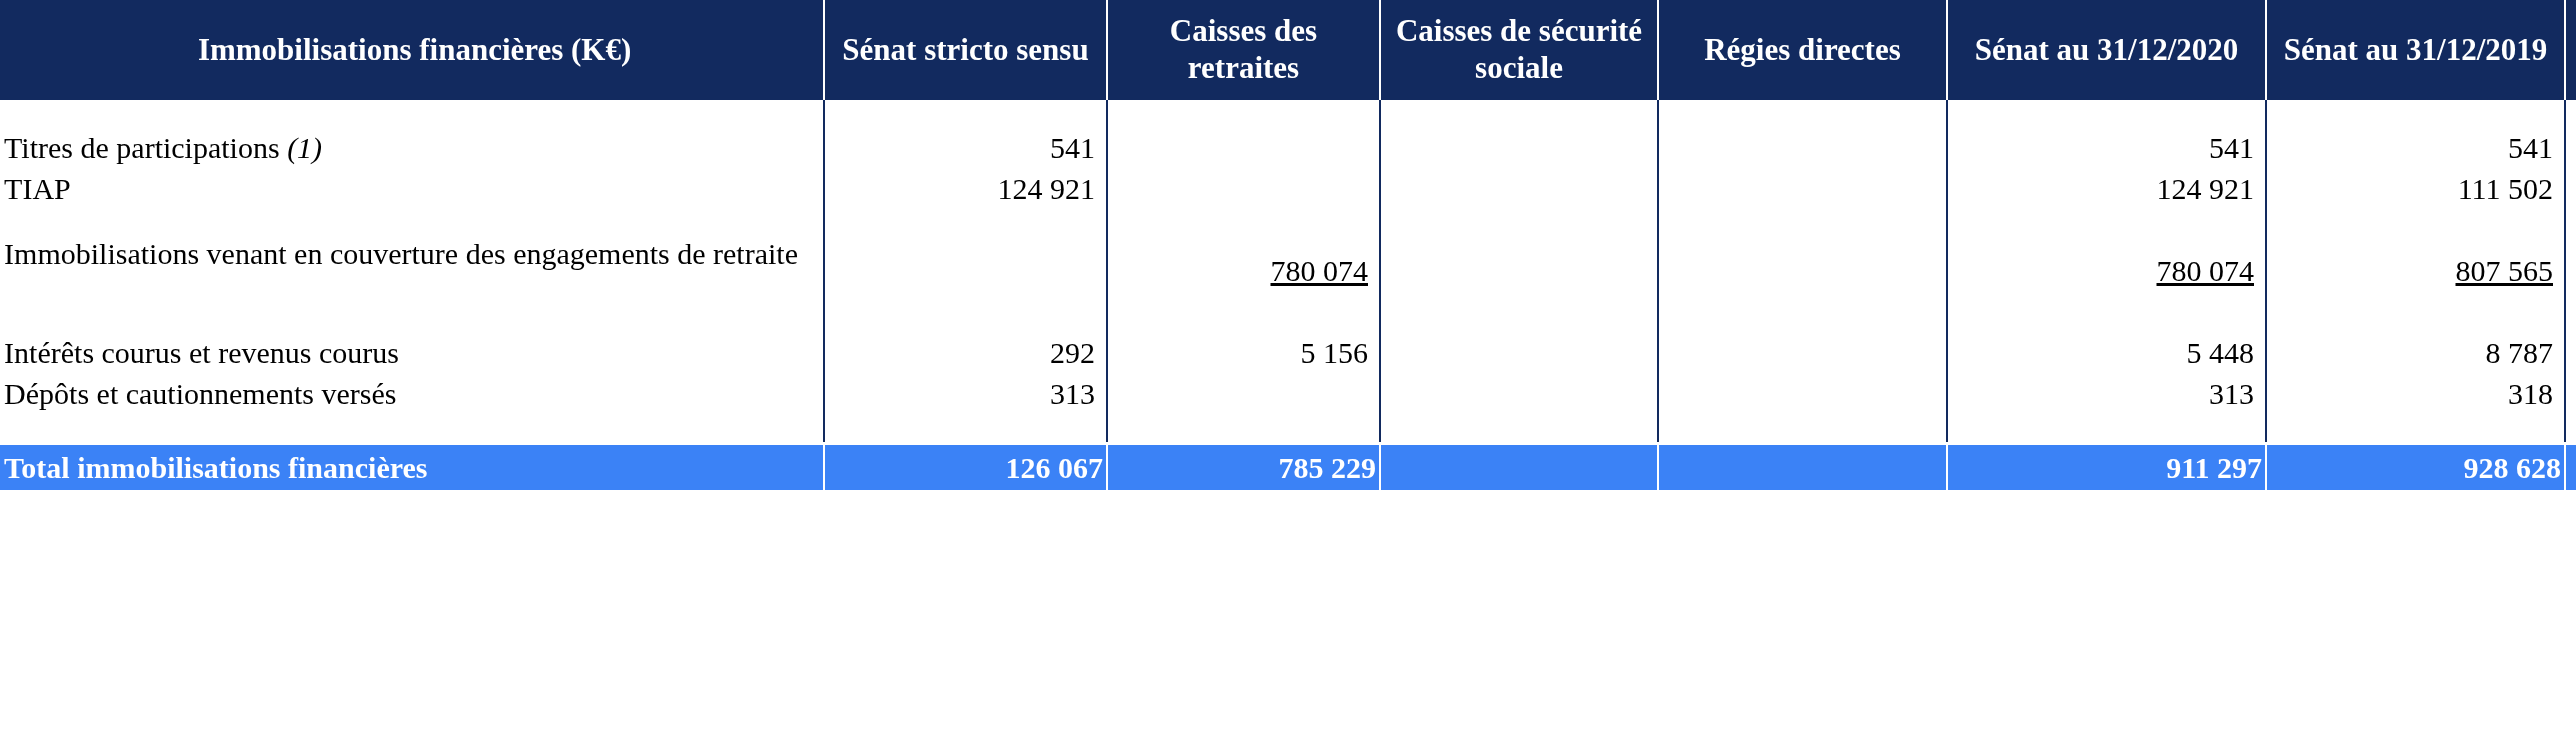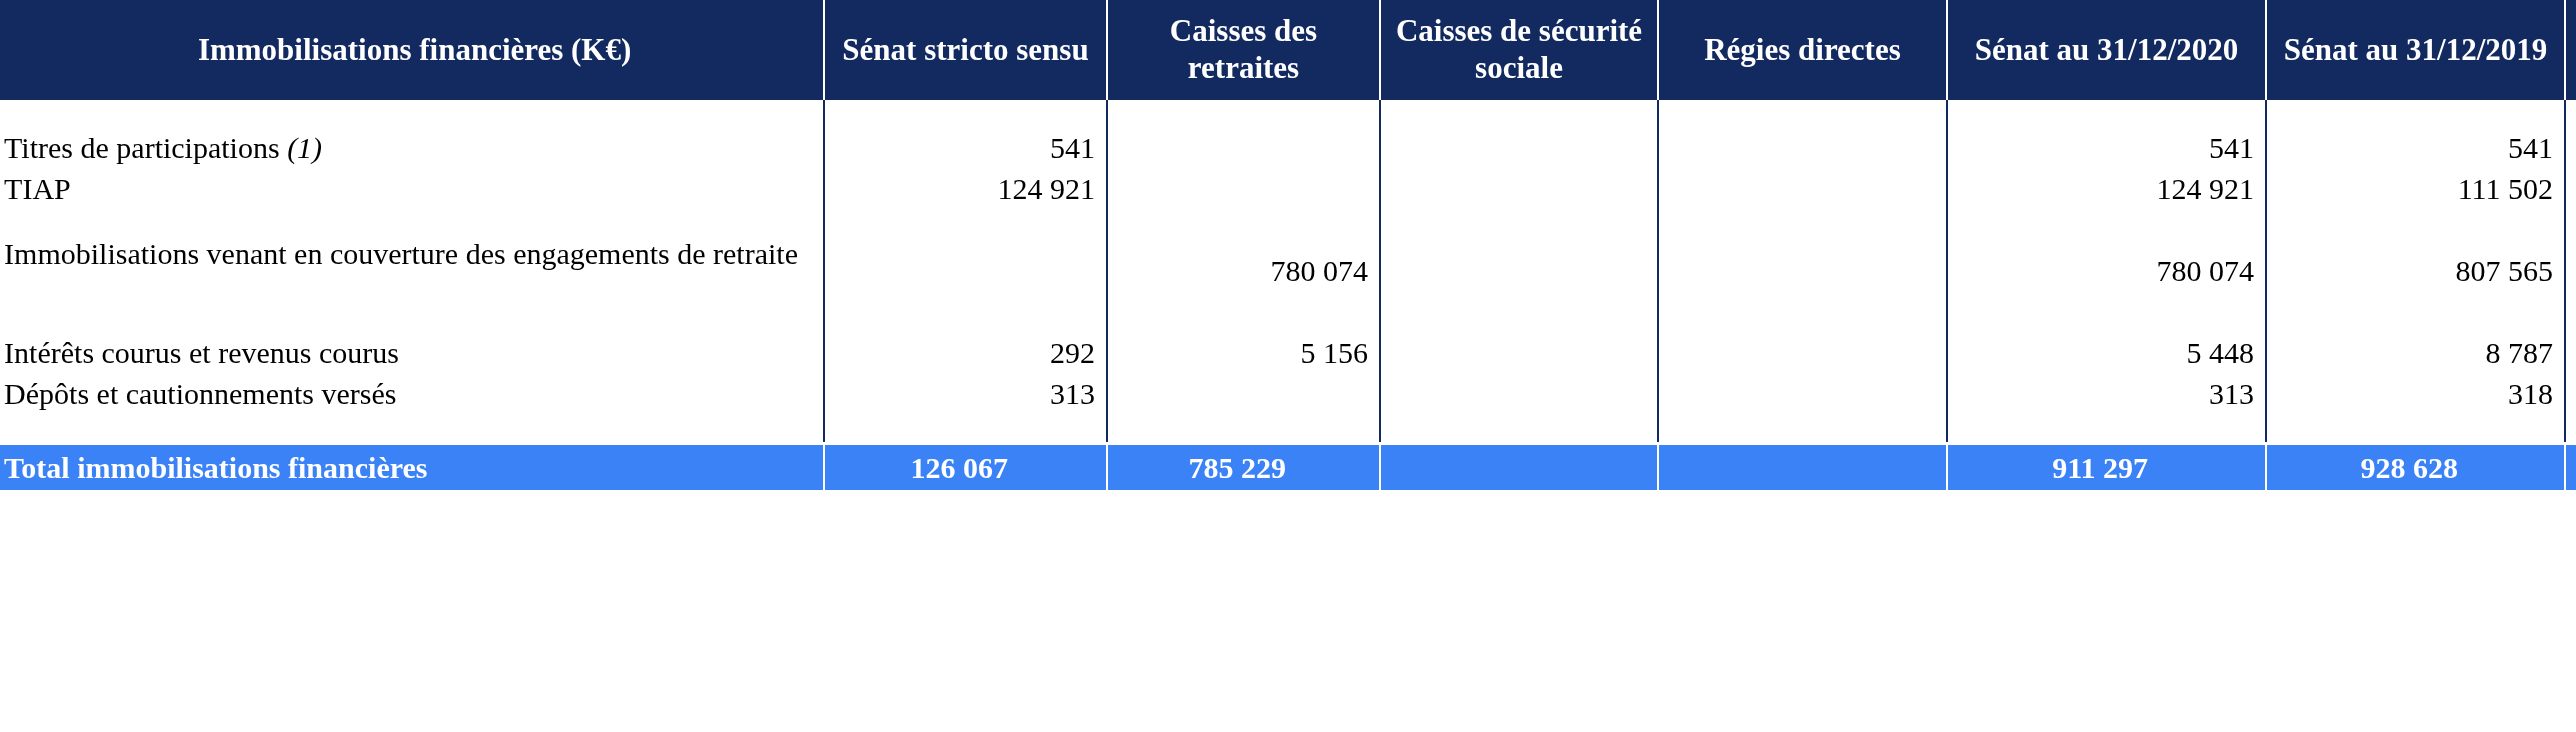--- a/index.html
+++ b/index.html
@@ -90,40 +90,41 @@
 
   tbody tr.tall-row td {
     height: 82px;
   }
   tbody tr.tall-row td.label {
     vertical-align: top;
     padding-top: 5.2px;
   }
   tbody tr.tall-row td.num {
     vertical-align: middle;
+    text-decoration: underline;
   }
 
   tfoot td {
     background: #3b82f6;
     color: #ffffff;
     font-weight: bold;
     font-size: 30px;
     height: 47px;
     padding: 4.1px 11.3px;
     border-right: 2.6px solid #ffffff;
     box-sizing: border-box;
   }
   tfoot td:last-child { border-right: none; }
   tfoot td.label {
     text-align: left;
     padding-left: 4.1px;
   }
   tfoot td.num {
-    text-align: center;
-    padding-right: 24px;
+    text-align: right;
+    padding-right: 3px;
   }
   .body-block {
     border-bottom: 3.6px solid #ffffff;
   }
 </style>
 </head>
 <body>
 
 <div class="table-wrap">
   <table class="fin-table">

